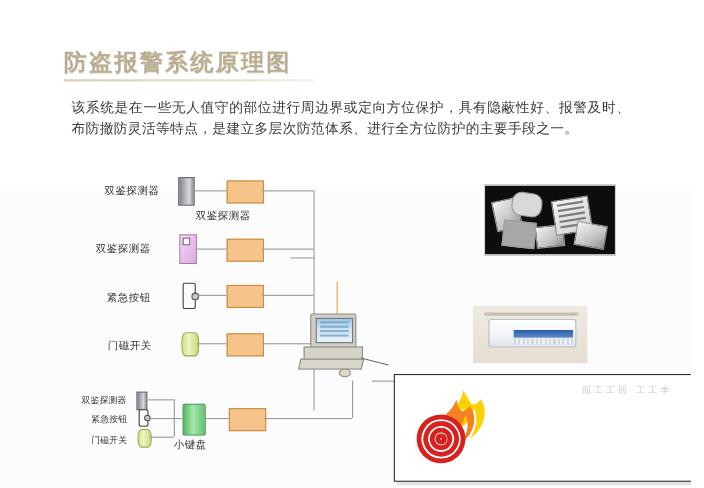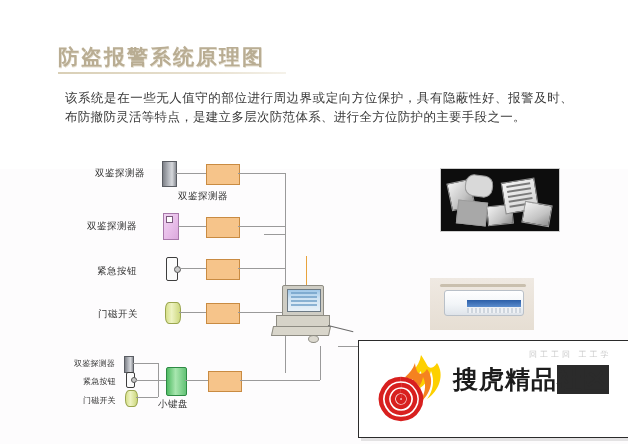--- a/index.html
+++ b/index.html
@@ -323,16 +323,15 @@
   </div>
 
   <div id="watermark">
     <svg id="wm-flame" viewBox="0 0 72 72">
       <path d="M46 2 C44 16 34 20 28 28 C34 24 42 24 46 18 C48 30 40 34 34 40 C44 38 54 30 56 18 C60 28 58 38 52 46 C64 38 70 22 62 10 C58 16 54 16 52 12 C50 8 48 5 46 2 Z" fill="#fdd000"></path>
       <path d="M40 10 C36 22 26 26 20 34 C28 30 34 30 38 26 C38 36 30 42 22 48 C34 46 46 36 48 24 C52 32 50 42 44 50 C56 42 60 26 52 16 C48 22 44 22 42 18 C41 15 40 12 40 10 Z" fill="#f58220"></path>
       <circle cx="26" cy="46" r="22" fill="#ffffff"></circle>
       <path d="M26 26 a20 20 0 1 1 -0.1 0 M26 32 a14 14 0 1 0 0.1 0 M26 38 a8 8 0 1 1 -0.1 0 M26 43 a3 3 0 1 0 0.1 0" fill="none" stroke="#d8201f" stroke-width="4.4"></path>
     </svg>
     <div id="wm-ghost">回工工回 工工学</div>
-    <div id="wm-text"><span>搜虎精品</span><span class="hl">社区</span></div>
   </div>
 
 </div>
 
 </body></html>

